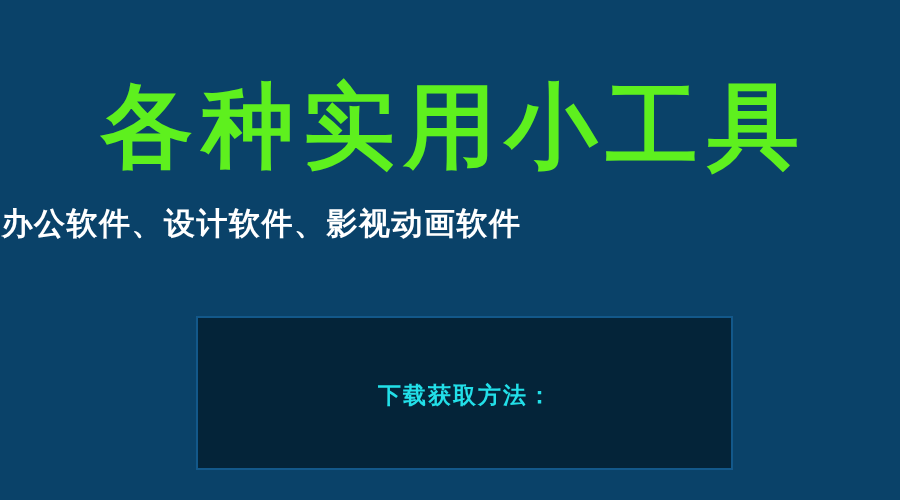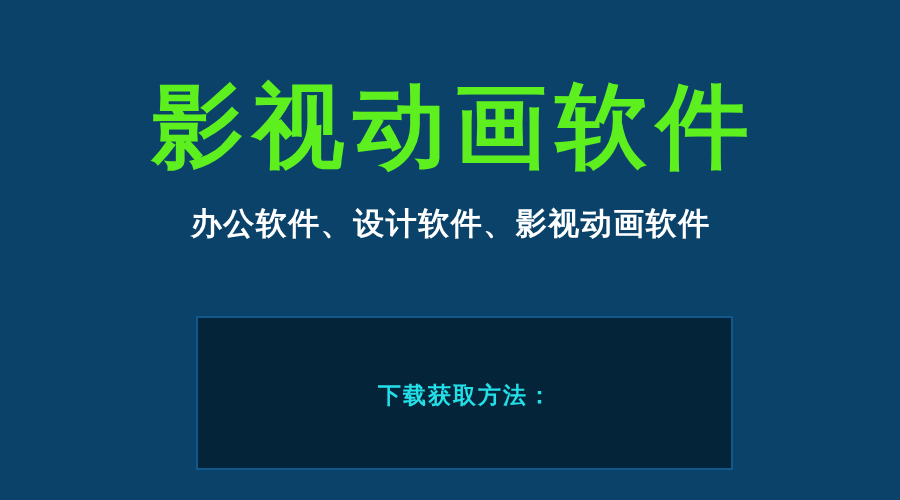--- a/index.html
+++ b/index.html
@@ -41,21 +41,21 @@
     -webkit-font-smoothing: none;
   }
 
   
   #subtitle {
     position: absolute;
     left: 0;
     right: 0;
     top: 206px;
     display: flex;
-    flex-direction: column;
+    flex-direction: row;
     align-items: center;
     gap: 10px;
   }
   .sub-line {
     font-size: 31px;
     line-height: 34px;
     font-weight: 700;
     color: #ffffff;
     letter-spacing: 1.5px;
     text-indent: 1.5px;
@@ -92,21 +92,21 @@
     font-size: 23px;
     letter-spacing: 2px;
     text-indent: 2px;
   }
 </style>
 </head>
 <body>
 
 <div id="poster">
 
-  <div id="headline">影视动画软件</div>
+  <div id="headline">各种实用小工具</div>
 
   <div id="subtitle">
     <div class="sub-line">办公软件、设计软件、影视动画软件</div>
   </div>
 
   <div id="instruction-panel">
     <div class="panel-line heading">下载获取方法：</div>
   </div>
 
 </div>

